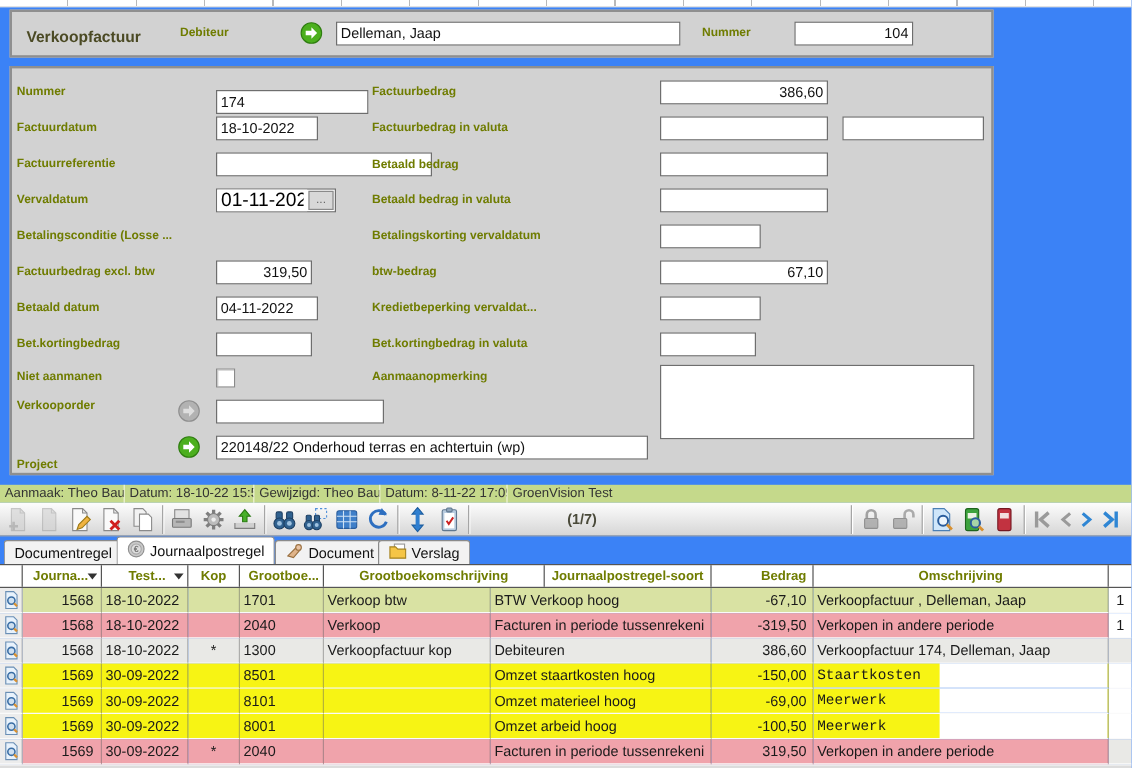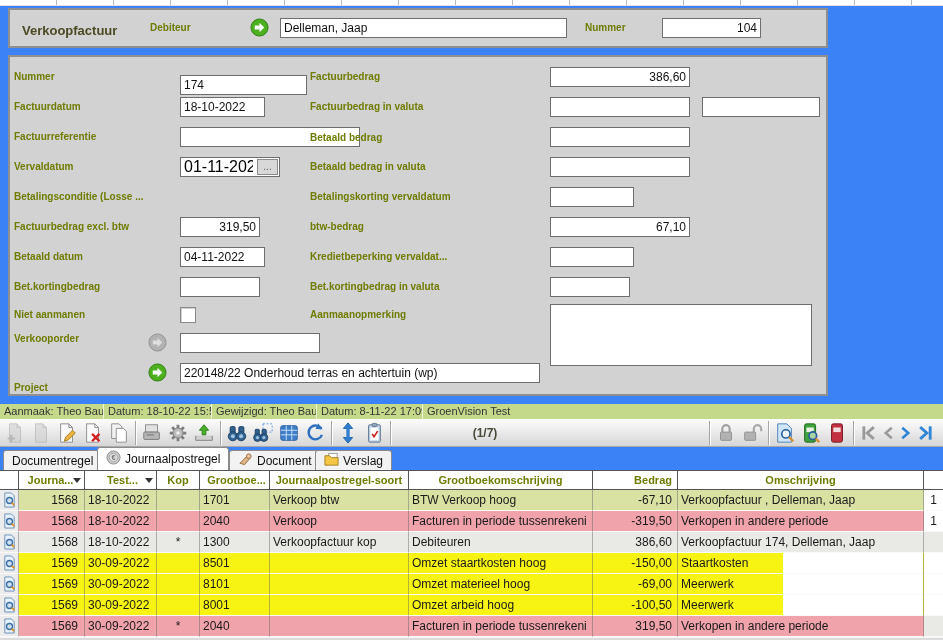--- a/index.html
+++ b/index.html
@@ -76,21 +76,21 @@
   .c4{width:70px;}
   .c5{width:139px;}
   .c6{width:184px;}
   .c7{width:85px;text-align:right;padding-right:5px;}
   .c8{width:246px;}
   .c9{width:19px;text-align:center;border-right:none;padding:0 2px;}
   .green >.cell{background:#d9e2a3;}
   .pink  >.cell{background:#f0a3ab;}
   .greyr >.cell{background:#e9e9e6;}
   .yellow>.cell{background:#f7f414;}
-  .yellow>.c8{background:linear-gradient(to right,#f7f414 0 105px,#fff 105px);}
+  .yellow>.c8{background:linear-gradient(to right,#f7f414 0 105px,#fff 105px);font-family:Liberation Mono, monospace;}
   .trow>.c0{background:#ececec;}
   .trow>.c9{background:#fff;}
   .trow>.c9.lastgrey{background:#e9e9e6;}
   #grid-bottom{height:3px;background:#dcdcdc;border-top:1px solid #f5f5f5;}
 </style>
 </head>
 <body>
 
 <div id="app">
   <div class="topstrip"></div>
@@ -383,22 +383,22 @@
       </div>
   </div>
 
   <div id="grid">
     <div class="thead">
       <div class="hcell c0"></div>
       <div class="hcell c1 hl"><span>Journa...</span><span class="filter-arrow"></span></div>
       <div class="hcell c2 hl"><span>Test...</span><span class="filter-arrow"></span></div>
       <div class="hcell c3">Kop</div>
       <div class="hcell c4 hl">Grootboe...</div>
+      <div class="hcell c6">Grootboekomschrijving</div>
       <div class="hcell c5">Journaalpostregel-soort</div>
-      <div class="hcell c6">Grootboekomschrijving</div>
       <div class="hcell c7">Bedrag</div>
       <div class="hcell c8">Omschrijving</div>
       <div class="hcell c9" style="border-right:none;"></div>
     </div>
 
     <div class="trow green">
       <div class="cell c0">
           <svg width="15" height="16" viewBox="0 0 16 17">
             <path d="M3 1h7l3 3v12H3z" fill="#e8f2fc" stroke="#6a8fb5"></path>
             <circle cx="8" cy="9" r="3.2" fill="#cfe0f0" stroke="#3a6ea5" stroke-width="1.4"></circle>

